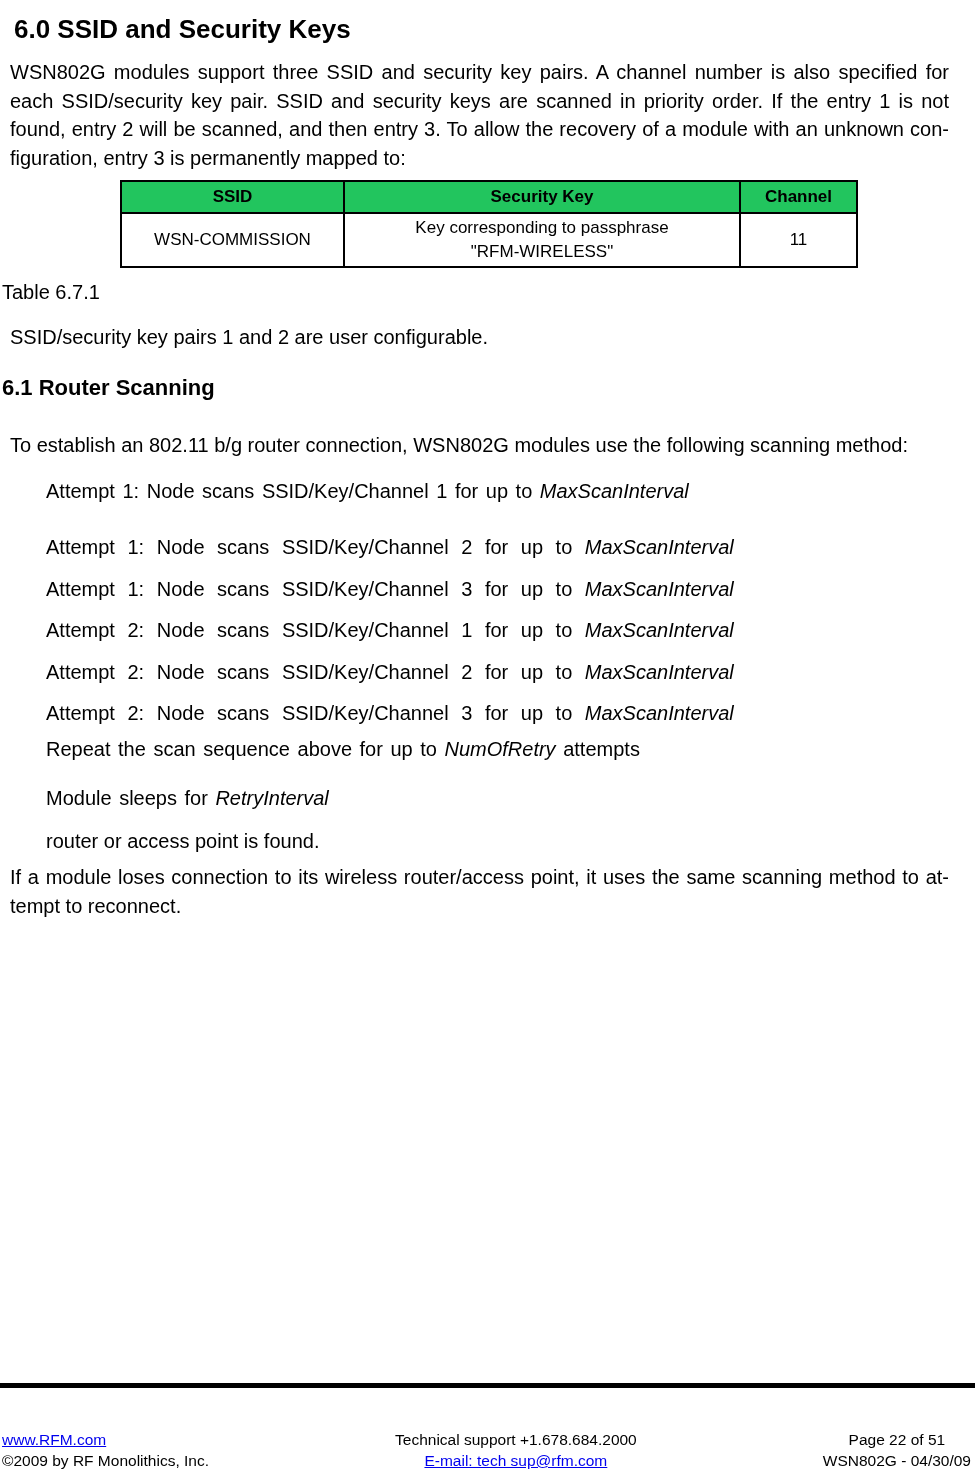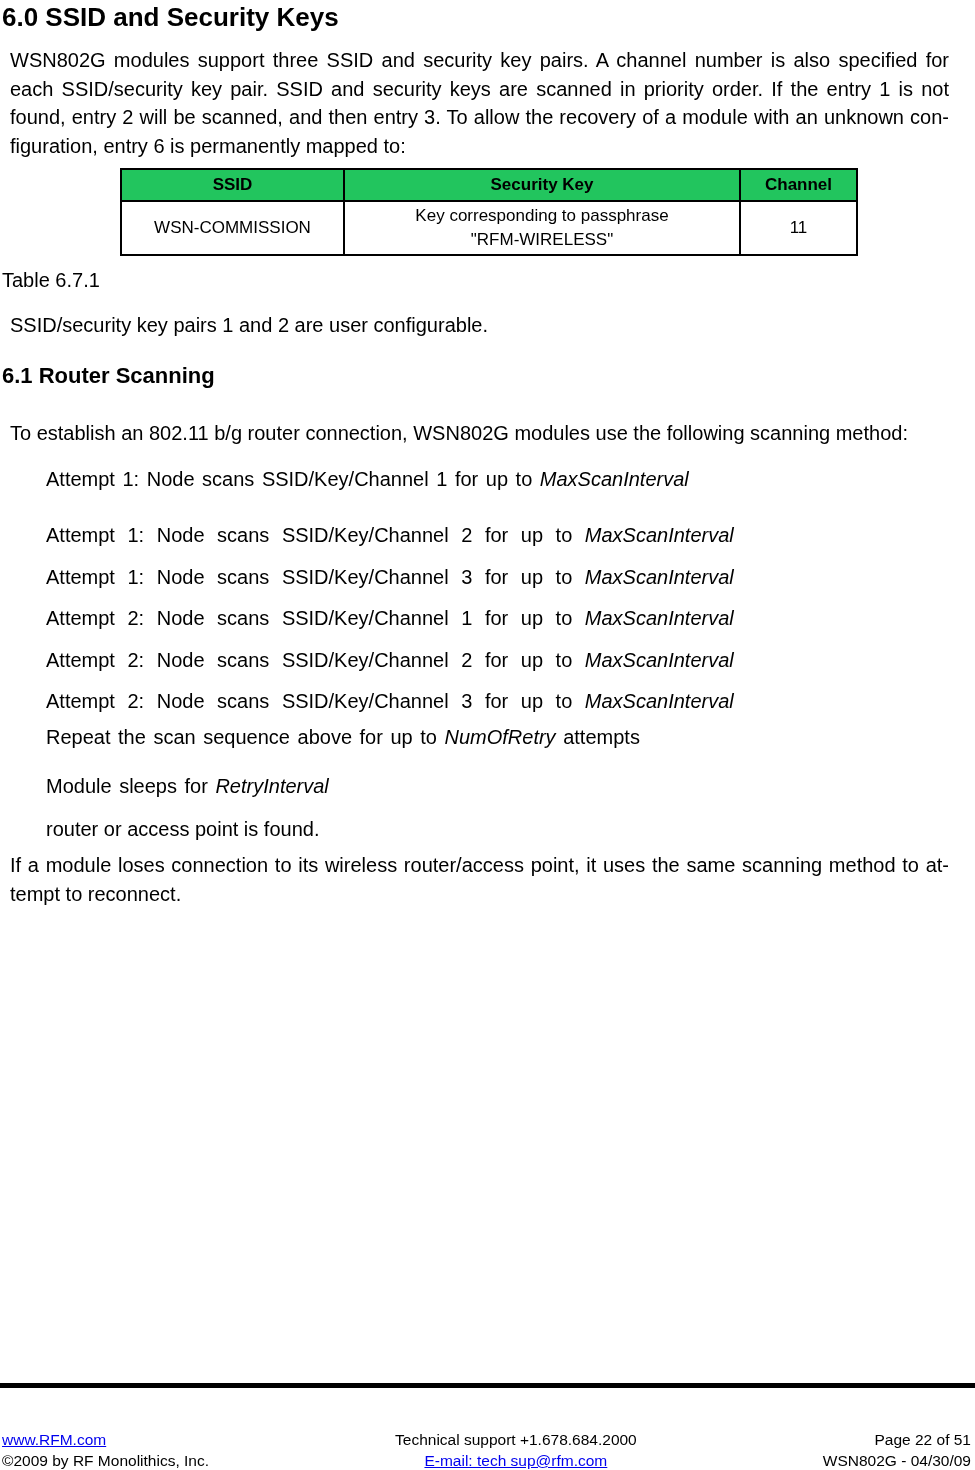--- a/index.html
+++ b/index.html
@@ -6,21 +6,21 @@
   .page {
     position:relative;
     width:975px; height:1470px;
     background:#ffffff;
     color:#000000;
     font-family:"Liberation Sans", sans-serif;
     overflow:hidden;
   }
   .content { padding:2px 18px 0 2px; }
 
-  h1.doc-h1 { font-size:26px; font-weight:bold; line-height:30px; margin:0; letter-spacing:0; }
+  h1.doc-h1 { font-size:26px; font-weight:bold; line-height:30px; margin:12px; letter-spacing:0; }
   h2.doc-h2 { font-size:22px; font-weight:bold; line-height:30px; margin:22px 0 0 0; }
 
   .para { font-size:20px; line-height:28.5px; margin:8px; }
   .jl { display:block; }
   .jfull { text-align:justify; text-align-last:justify; }
   i { font-style:italic; }
 
   .intro { margin-top:14px; }
 
   table.ssid-table { border-collapse:collapse; margin-left:118px; margin-top:0; }
@@ -50,36 +50,36 @@
   .commissioned { margin-top:14px; }
   .reconnect { margin-top:8px; }
 
   .footer-rule { position:absolute; left:0; top:1383px; width:975px; height:5px; background:#000; }
   .footer {
     position:absolute; left:2px; right:4px; top:1429px;
     display:flex; justify-content:space-between;
     font-size:15.5px; line-height:21px;
   }
   .f-center { text-align:center; }
-  .f-right  { text-align:right; }
+  .f-right  { text-align:center; }
   a.doc-link { color:#0000ee; text-decoration:underline; cursor:pointer; }
 </style>
 </head>
 <body>
 
 <div class="page">
   <div class="content">
 
     <h1 class="doc-h1">6.0 SSID and Security Keys</h1>
 
     <div class="para intro">
       <span class="jl jfull">WSN802G modules support three SSID and security key pairs. A channel number is also specified for</span>
       <span class="jl jfull">each SSID/security key pair. SSID and security keys are scanned in priority order. If the entry 1 is not</span>
       <span class="jl jfull">found, entry 2 will be scanned, and then entry 3. To allow the recovery of a module with an unknown con-</span>
-      <span class="jl">figuration, entry 6 is permanently mapped to:</span>
+      <span class="jl">figuration, entry 3 is permanently mapped to:</span>
     </div>
 
     <table class="ssid-table">
       <thead>
         <tr>
           <th class="col-ssid">SSID</th>
           <th class="col-key">Security Key</th>
           <th class="col-chan">Channel</th>
         </tr>
       </thead>

